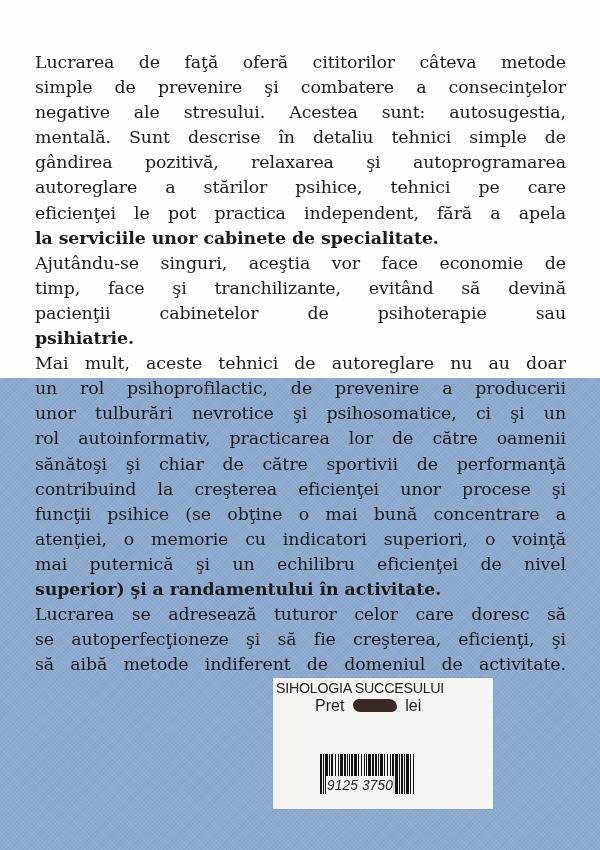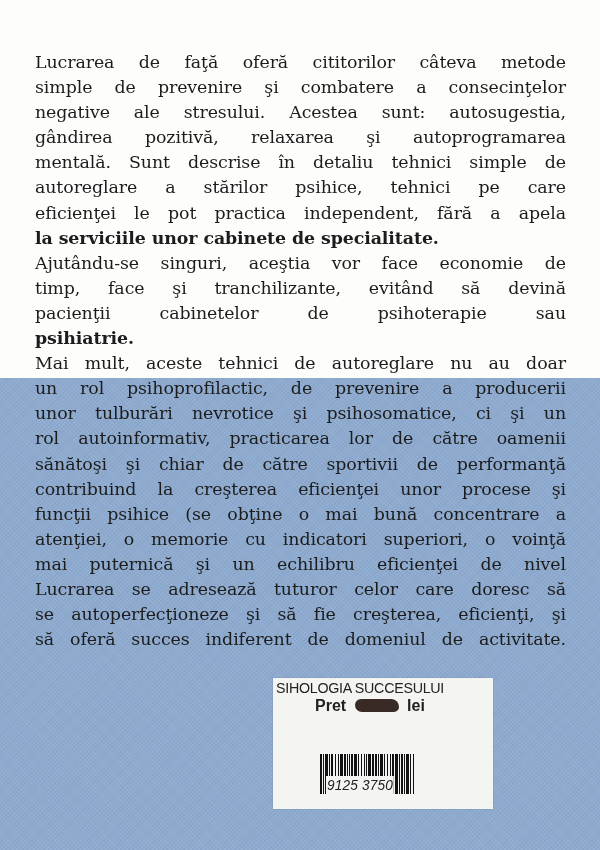--- a/index.html
+++ b/index.html
@@ -28,21 +28,21 @@
   .sticker {
     position: absolute; left: 273px; top: 678px; width: 220px; height: 131px;
     background: #f4f4f2;
     box-shadow: 0 0 1px rgba(0,0,0,0.3);
     font-family: "Liberation Sans", "DejaVu Sans", sans-serif;
   }
   .sticker-title {
     position: absolute; left: 3px; top: 1px; font-size: 15.5px; color: #222;
     letter-spacing: -0.3px; transform: scaleX(0.92); transform-origin: left top; white-space: nowrap;
   }
-  .price-row { position: absolute; left: 42px; top: 19px; font-size: 16px; font-weight: bold; color: #222; white-space: nowrap; }
+  .price-row { position: absolute; left: 42px; top: 19px; font-size: 16px; font-weight: normal; color: #222; white-space: nowrap; }
   .price-blot {
     display: inline-block; width: 44px; height: 13px; margin: 0 4px; vertical-align: -1px;
     background: #3a2a26; border-radius: 6px 8px 5px 7px;
     filter: blur(0.6px);
   }
   .barcode { position: absolute; left: 47px; top: 76px; width: 106px; height: 42px; font-style: italic; }
   .barcode-bars { position: absolute; left: 0; top: 0; width: 106px; height: 40px; display: flex; align-items: flex-start; }
   .bar { background: #111; height: 40px; margin-right: 1.3px; }
   .barcode-number {
     position: absolute; left: 6px; top: 22px; font-size: 15.5px; color: #222; background: #f4f4f2;
@@ -54,47 +54,48 @@
 
 <div class="page">
   <div class="top-area"></div>
   <div class="blue-band"></div>
 
   <div class="text-block">
     <p class="para">
       <span class="line">Lucrarea de faţă oferă cititorilor câteva metode</span>
       <span class="line">simple de prevenire şi combatere a consecinţelor</span>
       <span class="line">negative ale stresului. Acestea sunt: autosugestia,</span>
+      <span class="line">mentală. Sunt descrise în detaliu tehnici simple de</span>
       <span class="line">gândirea pozitivă, relaxarea şi autoprogramarea</span>
-      <span class="line">mentală. Sunt descrise în detaliu tehnici simple de</span>
       <span class="line">autoreglare a stărilor psihice, tehnici pe care</span>
       <span class="line">eficienţei le pot practica independent, fără a apela</span>
       <span class="line last">la serviciile unor cabinete de specialitate.</span>
     </p>
     <p class="para">
       <span class="line">Ajutându-se singuri, aceştia vor face economie de</span>
       <span class="line">timp, face şi tranchilizante, evitând să devină</span>
       <span class="line">pacienţii cabinetelor de psihoterapie sau</span>
       <span class="line last">psihiatrie.</span>
     </p>
     <p class="para">
       <span class="line">Mai mult, aceste tehnici de autoreglare nu au doar</span>
       <span class="line">un rol psihoprofilactic, de prevenire a producerii</span>
       <span class="line">unor tulburări nevrotice şi psihosomatice, ci şi un</span>
       <span class="line">rol autoinformativ, practicarea lor de către oamenii</span>
       <span class="line">sănătoşi şi chiar de către sportivii de performanţă</span>
       <span class="line">contribuind la creşterea eficienţei unor procese şi</span>
       <span class="line">funcţii psihice (se obţine o mai bună concentrare a</span>
       <span class="line">atenţiei, o memorie cu indicatori superiori, o voinţă</span>
       <span class="line">mai puternică şi un echilibru eficienţei de nivel</span>
+      <span class="line last">superior) şi a randamentului în activitate.</span>
     </p>
     <p class="para">
       <span class="line">Lucrarea se adresează tuturor celor care doresc să</span>
       <span class="line">se autoperfecţioneze şi să fie creşterea, eficienţi, şi</span>
-      <span class="line">să oferă succes indiferent de domeniul de activitate.</span>
+      <span class="line">să aibă metode indiferent de domeniul de activitate.</span>
     </p>
   </div>
 
   <div class="sticker">
     <div class="sticker-title">SIHOLOGIA SUCCESULUI</div>
     <div class="price-row">
       <span>Pret</span>
       <span class="price-blot"></span>
       <span>lei</span>
     </div>

